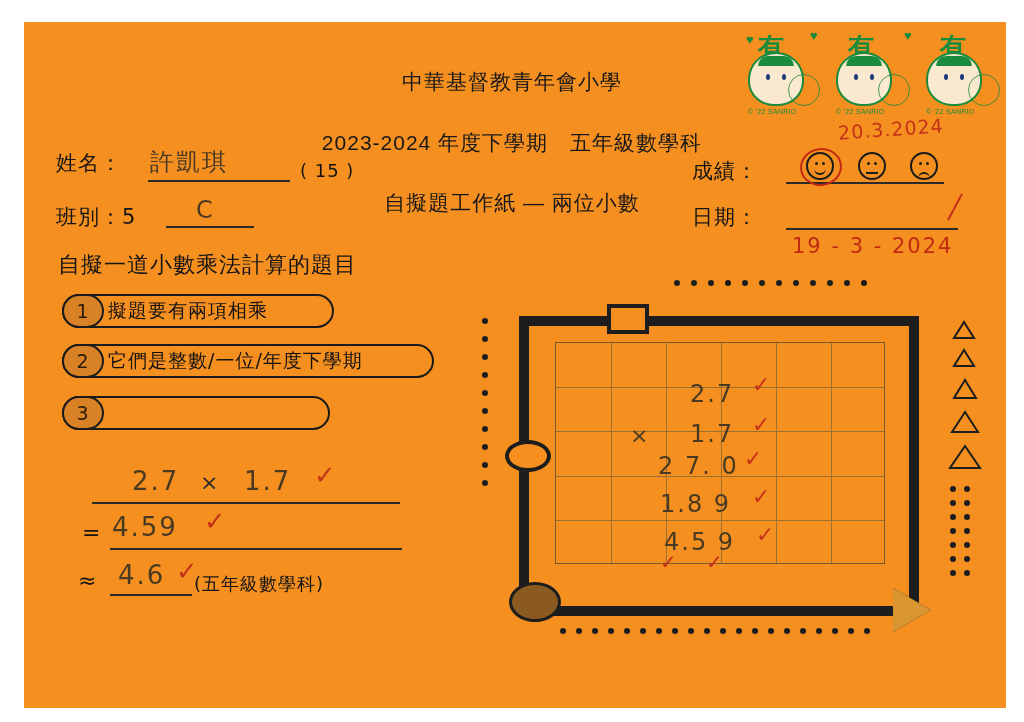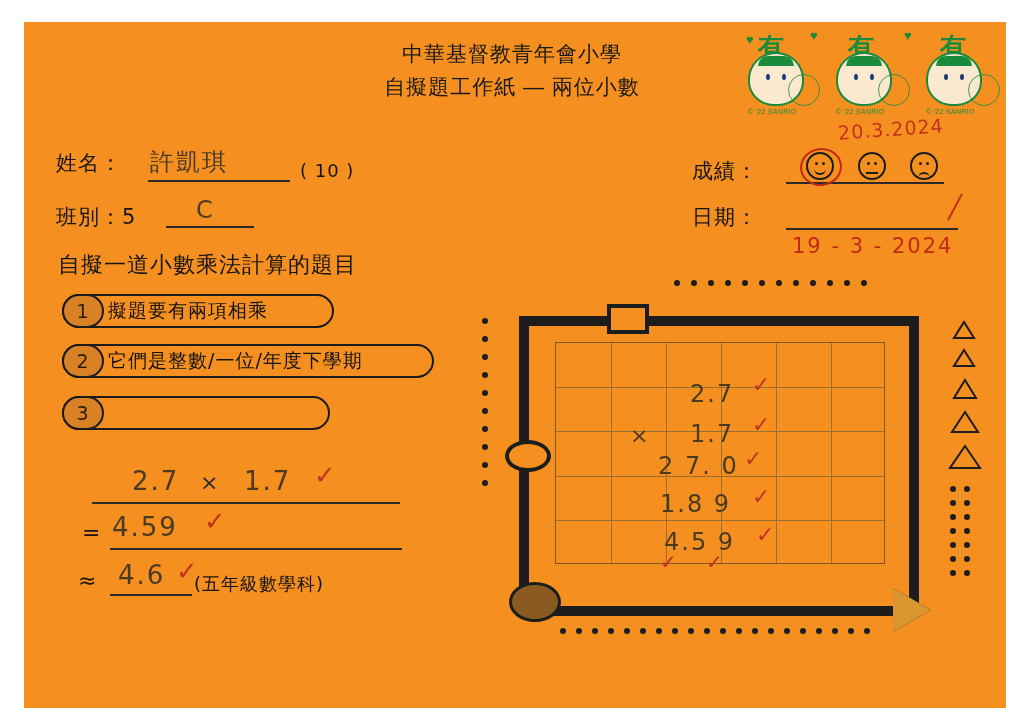--- a/index.html
+++ b/index.html
@@ -33,21 +33,21 @@
     position: absolute;
     left: 0;
     top: 38px;
     width: 1024px;
     text-align: center;
     line-height: 1.55;
     font-size: 21px;
     letter-spacing: 1px;
     color: #181818;
   }
-  .title-line { white-space: nowrap; }
+  .title-line { white-space: nowrap; margin-top: 28px; }
 
   
   .hand {
     position: absolute;
     font-family: "DejaVu Sans", sans-serif;
     color: #3a2a12;
     font-size: 22px;
     letter-spacing: 2px;
   }
   .hand.red {
@@ -305,20 +305,21 @@
 
 <div id="sheet">
 
   <div class="margin-top"></div>
   <div class="margin-bottom"></div>
   <div class="margin-left"></div>
   <div class="margin-right"></div>
 
   <div class="title-block">
     <div class="title-line">中華基督教青年會小學</div>
+    <div class="title-line">2023-2024 年度下學期　五年級數學科</div>
     <div class="title-line">自擬題工作紙 ― 兩位小數</div>
   </div>
 
   <div id="stamp">
     <div class="stamp-char" style="left:14px;">有</div>
     <div class="stamp-char" style="left:104px;">有</div>
     <div class="stamp-char" style="left:196px;">有</div>
 
     <div class="stamp-heart" style="left:2px; top:6px;">♥</div>
     <div class="stamp-heart" style="left:66px; top:2px;">♥</div>
@@ -347,21 +348,21 @@
     <div class="stamp-sub" style="left:4px;">© '22 SANRIO</div>
     <div class="stamp-sub" style="left:92px;">© '22 SANRIO</div>
     <div class="stamp-sub" style="left:182px;">© '22 SANRIO</div>
   </div>
 
   <div id="stamp-date">20.3.2024</div>
 
   <div class="label" style="left:56px; top:149px;font-family:Liberation Mono, monospace;">姓名：</div>
   <div class="hand pencil" style="left:150px; top:146px; font-size:24px;">許凱琪</div>
   <div class="rule" style="left:148px; top:180px; width:142px;"></div>
-  <div class="label" style="left:300px; top:160px; font-size:18px;">( 10 )</div>
+  <div class="label" style="left:300px; top:160px; font-size:18px;">( 15 )</div>
 
   <div class="label" style="left:692px; top:157px;">成績：</div>
   <div class="rule" style="left:786px; top:182px; width:158px;"></div>
 
   <div class="face" style="left:806px; top:152px;">
     <div class="eye l"></div>
       <div class="eye r"></div>
       <div class="mouth"></div>
   </div>
   <div class="circle-mark" style="left:800px; top:148px;"></div>

